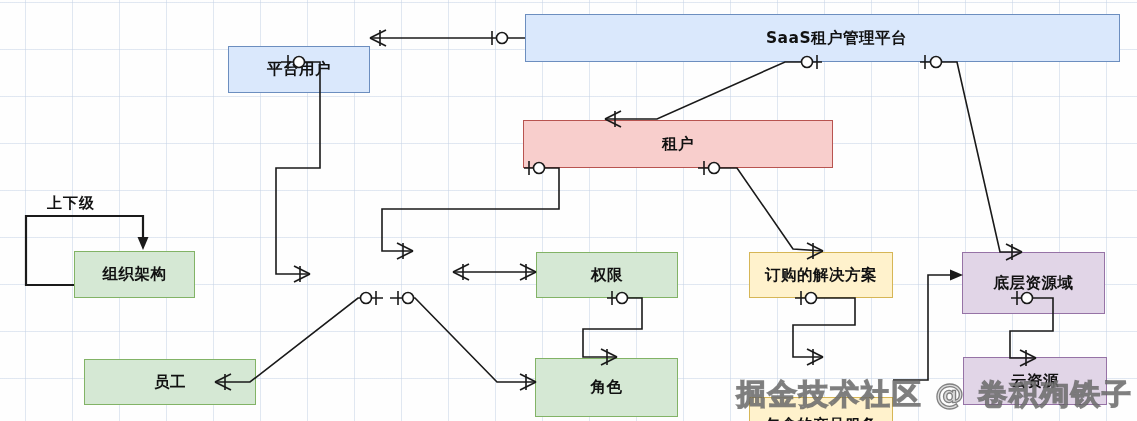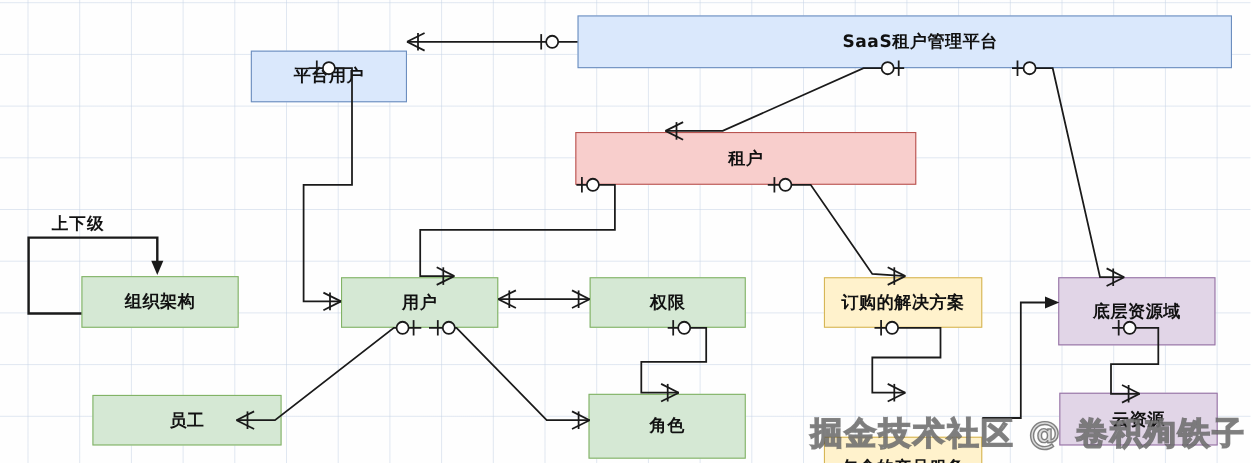--- a/index.html
+++ b/index.html
@@ -123,27 +123,24 @@
   </div>
 
   <div class="entity" style="left: 525px; top: 14px; width: 595px; height: 48px; background: rgb(218, 232, 252); border-color: rgb(108, 142, 191); padding-left: 28px;">
     <span class="entity-label">SaaS租户管理平台</span>
   </div>
 
   <div class="entity" style="left: 523px; top: 120px; width: 310px; height: 48px; background: rgb(248, 206, 204); border-color: rgb(184, 84, 80);">
     <span class="entity-label">租户</span>
   </div>
 
-  <div class="entity" style="left: 74px; top: 251px; width: 143px; height: 47px; background: rgb(213, 232, 212); border-color: rgb(130, 179, 102);">
+  <div class="entity" style="left: 74px; top: 251px; width: 121px; height: 47px; background: rgb(213, 232, 212); border-color: rgb(130, 179, 102);">
     <span class="entity-label">组织架构</span>
   </div>
 
-  <div class="entity" style="left: 310px; top: 252px; width: 143px; height: 46px; background: rgb(213, 232, 212); border-color: rgb(130, 179, 102);">
-    <span class="entity-label">用户</span>
-  </div>
 
   <div class="entity" style="left: 536px; top: 252px; width: 142px; height: 46px; background: rgb(213, 232, 212); border-color: rgb(130, 179, 102);">
     <span class="entity-label">权限</span>
   </div>
 
   <div class="entity" style="left: 68px; top: 359px; width: 172px; height: 46px; background: rgb(213, 232, 212); border-color: rgb(130, 179, 102); margin-left: 16px;">
     <span class="entity-label">员工</span>
   </div>
 
   <div class="entity" style="left: 535px; top: 358px; width: 143px; height: 59px; background: rgb(213, 232, 212); border-color: rgb(130, 179, 102);">

